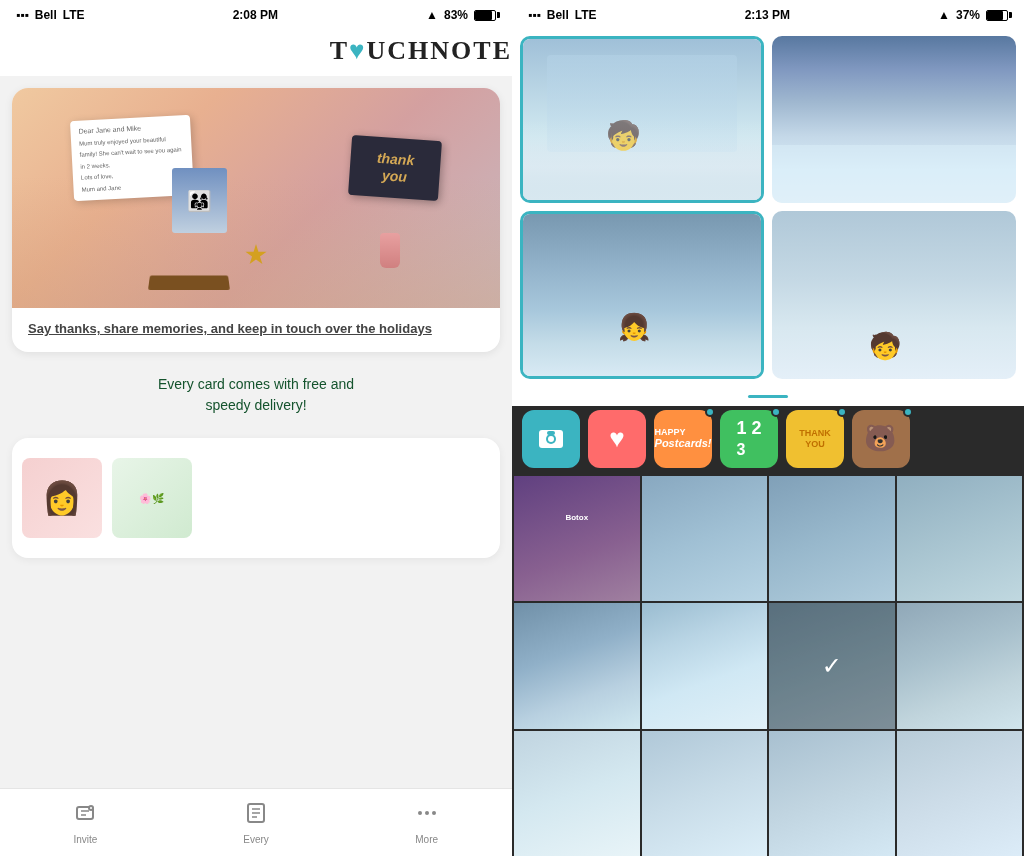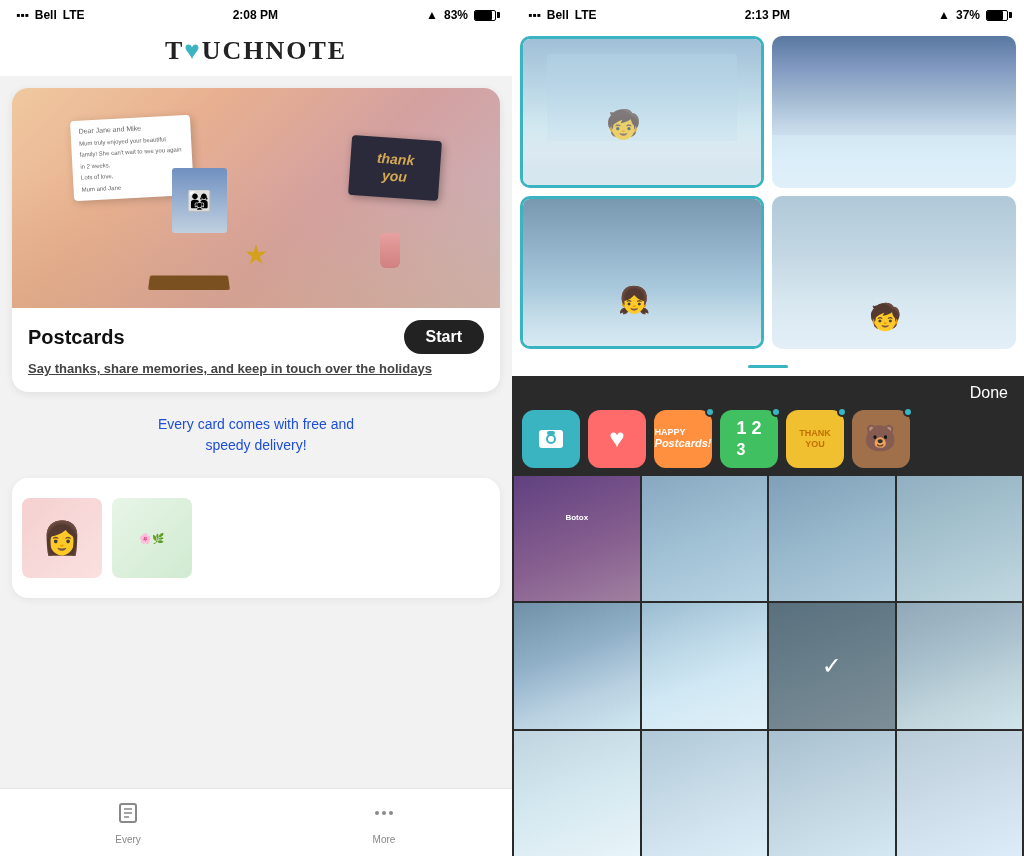--- a/index.html
+++ b/index.html
@@ -39,21 +39,21 @@
       width: 22px; height: 11px; border: 1.5px solid #000; border-radius: 2px; position: relative; display: inline-block;
     }
     .battery-icon::after {
       content: ''; position: absolute; right: -5px; top: 50%; transform: translateY(-50%);
       width: 3px; height: 6px; background: #000; border-radius: 0 1px 1px 0;
     }
     .battery-fill { height: 100%; background: #000; border-radius: 1px; width: 83%; }
 
     .app-header {
       background: #fff;
-      text-align: center;
+      text-align: right;
       padding: 8px 0 10px;
     }
     .app-title {
       font-size: 26px;
       font-weight: 900;
       letter-spacing: 2px;
       color: #222;
       font-family: 'Georgia', serif;
     }
     .app-title .heart-letter {
@@ -185,21 +185,21 @@
     }
     .postcard-desc span {
       text-decoration: underline;
     }
 
     
     .delivery-banner {
       text-align: center;
       padding: 6px 0;
       font-size: 14px;
-      color: #1d4ed8;
+      color: #14532d;
       line-height: 1.5;
     }
 
     
     .second-card {
       background: #fff;
       border-radius: 16px;
       height: 120px;
       overflow: hidden;
       display: flex;
@@ -476,24 +476,20 @@
 
         <div class="card-dark">thank<br>you</div>
 
         <div class="vase"></div>
 
         <div class="gold-star"></div>
 
         <div style="position:absolute;bottom:18px;left:28%;width:80px;height:15px;background:#7a5020;border-radius:2px;transform:perspective(80px) rotateX(15deg);"></div>
       </div>
       <div class="postcard-info">
-        <div class="postcard-row">
-          <span class="postcard-title">Postcards</span>
-          <button class="start-button">Start</button>
-        </div>
         <div class="postcard-desc">
           <span>Say thanks, share memories, and keep in touch </span><span style="text-decoration:underline;">over the holidays</span>
         </div>
       </div>
     </div>
 
     <div class="delivery-banner">
       <span>Every card comes with free and</span><br>
       <span>speedy delivery!</span>
     </div>
@@ -502,20 +498,31 @@
       <div class="second-card-img">
         <div style="font-size:32px;">👩</div>
       </div>
       <div class="second-card-floral">
         <div style="font-size:10px;color:#888;">🌸🌿</div>
       </div>
     </div>
   </div>
 
   <div class="bottom-nav">
+    <div class="nav-item">
+      <div class="nav-icon">
+        <svg width="24" height="24" viewBox="0 0 24 24" fill="none">
+          <rect x="4" y="6" width="16" height="12" rx="2" stroke="#888" stroke-width="2"></rect>
+          <path d="M8 10h8M8 14h5" stroke="#888" stroke-width="1.5"></path>
+          <circle cx="18" cy="7" r="3" fill="#888"></circle>
+          <path d="M17 7h2M18 6v2" stroke="#fff" stroke-width="1"></path>
+        </svg>
+      </div>
+      <span class="nav-label">Invite</span>
+    </div>
     <div class="nav-item">
       <div class="nav-icon">
         <svg width="24" height="24" viewBox="0 0 24 24" fill="none">
           <rect x="4" y="3" width="16" height="18" rx="2" stroke="#888" stroke-width="2"></rect>
           <path d="M8 8h8M8 12h8M8 16h5" stroke="#888" stroke-width="1.5"></path>
         </svg>
       </div>
       <span class="nav-label">Every</span>
     </div>
     <div class="nav-item">
@@ -576,23 +583,20 @@
       </div>
     </div>
   </div>
 
   <div style="background:#fff;padding:4px 0;display:flex;justify-content:center;">
     <div class="scroll-handle"></div>
   </div>
 
   <div class="right-bottom">
 
-    <div class="done-bar">
-      <button class="done-btn">Done</button>
-    </div>
 
     <div class="category-icons">
 
       <div class="cat-icon cat-photos active">
         <svg width="28" height="28" viewBox="0 0 28 28" fill="white">
           <rect x="2" y="5" width="24" height="18" rx="3"></rect>
           <circle cx="14" cy="14" r="5" fill="#3bb4c1"></circle>
           <circle cx="14" cy="14" r="3" fill="white"></circle>
           <rect x="10" y="6" width="8" height="4" rx="2" fill="#3bb4c1"></rect>
         </svg>

